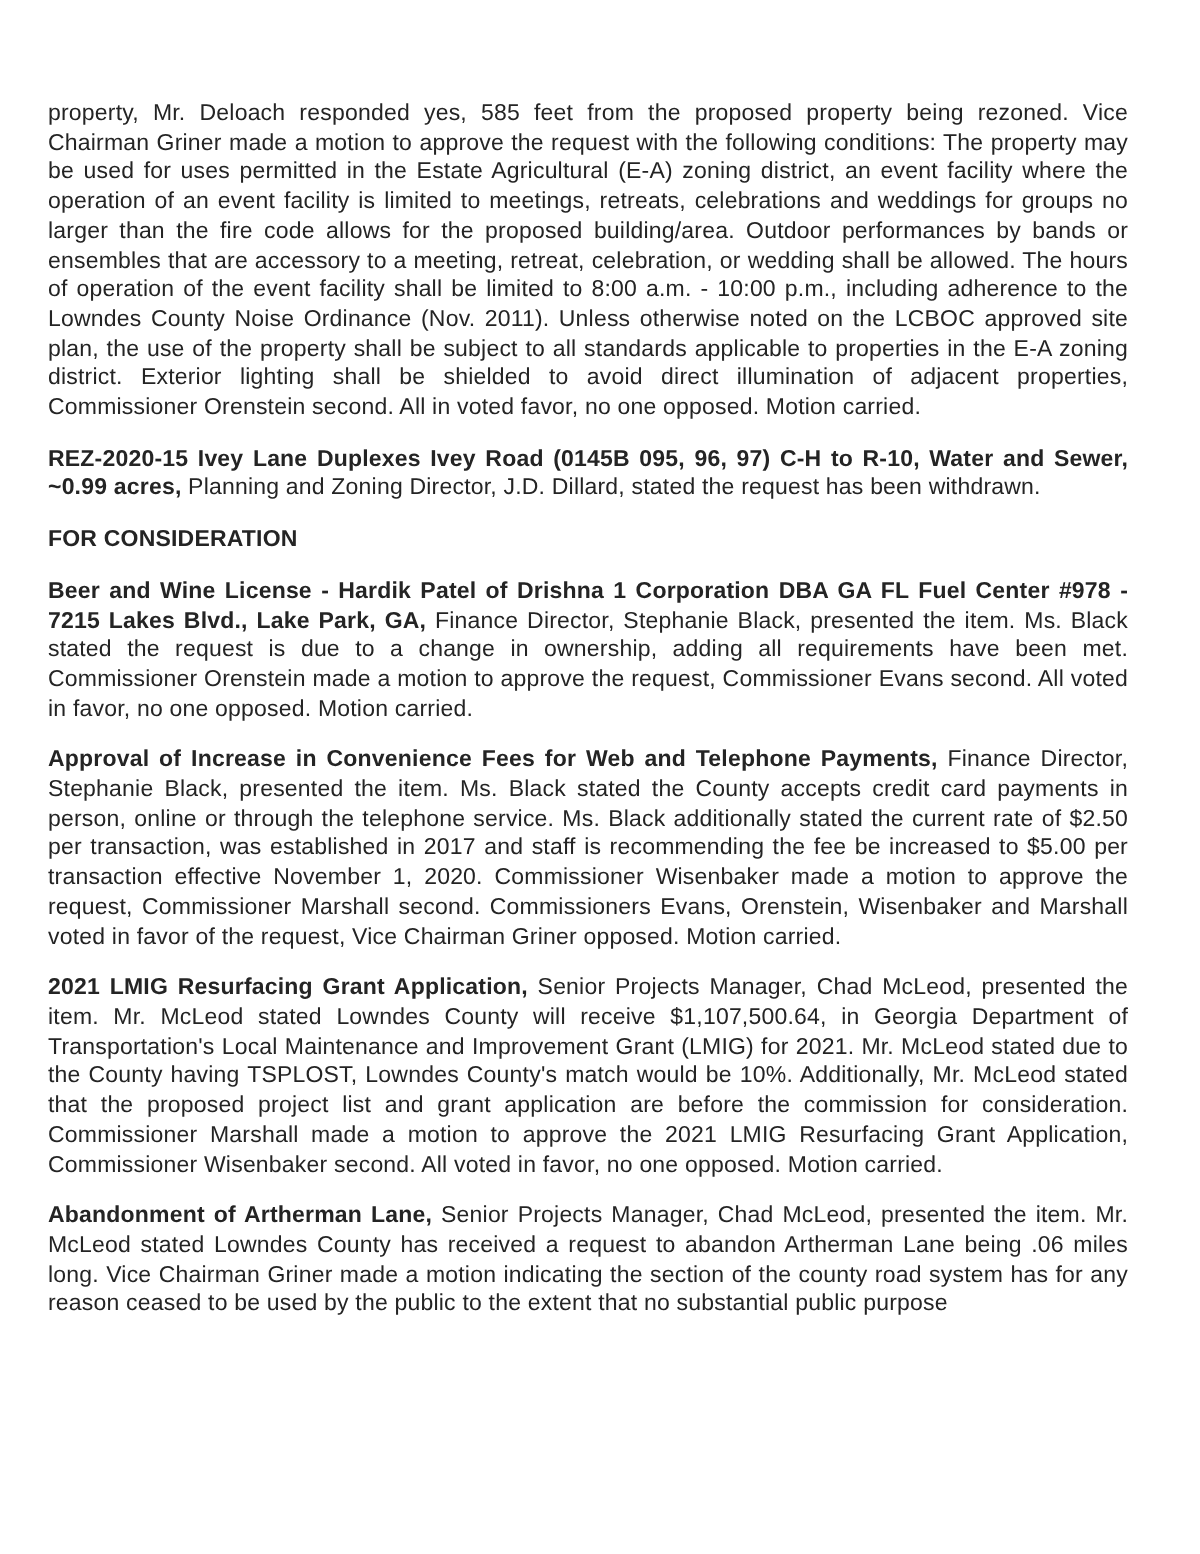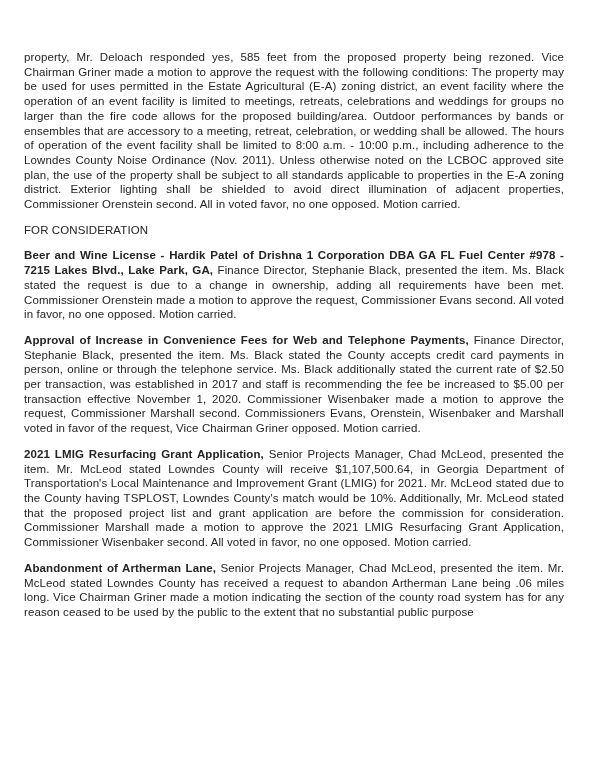--- a/index.html
+++ b/index.html
@@ -22,36 +22,37 @@
     color: #242424;
   }
   .doc p {
     margin: 0 0 11px 0;
     font-size: 11.5px;
     line-height: 14.7px;
     text-align: justify;
     letter-spacing: 0.1px;
   }
   .doc p.section-heading {
-    font-weight: normal;
+    font-weight: bold;
     text-align: left;
     margin: 2px 0 11px 0;
   }
   .doc strong {
     font-weight: bold;
   }
 </style>
 </head>
 <body>
 
 <div class="page">
   <div class="doc">
 
     <p><span>property, Mr. Deloach responded yes, 585 feet from the proposed property being rezoned.  Vice Chairman Griner made a motion to approve the request with the following conditions: The property may be used for uses permitted in the Estate Agricultural (E-A) zoning district, an event facility where the operation of an event facility is limited to meetings, retreats, celebrations and weddings for groups no larger than the fire code allows for the proposed building/area.  Outdoor performances by bands or ensembles that are accessory to a meeting, retreat, celebration, or wedding shall be allowed.  The hours of operation of the event facility shall be limited to 8:00 a.m. - 10:00 p.m., including adherence to the Lowndes County Noise Ordinance (Nov. 2011).  Unless otherwise noted on the LCBOC approved site plan, the use of the property shall be subject to all standards applicable to properties in the E-A zoning district.  Exterior lighting shall be shielded to avoid direct illumination of adjacent properties, Commissioner Orenstein second. All in voted favor, no one opposed.  Motion carried.</span></p>
 
+    <p><strong>REZ-2020-15 Ivey Lane Duplexes Ivey Road (0145B 095, 96, 97) C-H to R-10, Water and Sewer, ~0.99 acres,</strong><span> Planning and Zoning Director, J.D. Dillard, stated the request has been withdrawn.</span></p>
 
     <p class="section-heading">FOR CONSIDERATION</p>
 
     <p><strong>Beer and Wine License - Hardik Patel of Drishna 1 Corporation DBA GA FL Fuel Center #978 - 7215 Lakes Blvd., Lake Park, GA,</strong><span> Finance Director, Stephanie Black, presented the item.  Ms. Black stated the request is due to a change in ownership, adding all requirements have been met. Commissioner Orenstein made a motion to approve the request, Commissioner Evans second.  All voted in favor, no one opposed.  Motion carried.</span></p>
 
     <p><strong>Approval of Increase in Convenience Fees for Web and Telephone Payments,</strong><span> Finance Director, Stephanie Black, presented the item.  Ms. Black stated the County accepts credit card payments in person, online or through the telephone service.  Ms. Black additionally stated the current rate of $2.50 per transaction, was established in 2017 and staff is recommending the fee be increased to $5.00 per transaction effective November 1, 2020.  Commissioner Wisenbaker made a motion to approve the request, Commissioner Marshall second.   Commissioners Evans, Orenstein, Wisenbaker and Marshall voted in favor of the request, Vice Chairman Griner opposed.  Motion carried.</span></p>
 
     <p><strong>2021 LMIG Resurfacing Grant Application,</strong><span> Senior Projects Manager, Chad McLeod, presented the item.  Mr. McLeod stated Lowndes County will receive $1,107,500.64, in Georgia Department of Transportation's Local Maintenance and Improvement Grant (LMIG) for 2021.  Mr. McLeod stated due to the County having TSPLOST, Lowndes County's match would be 10%.  Additionally, Mr. McLeod stated that the proposed project list and grant application are before the commission for consideration.  Commissioner Marshall made a motion to approve the 2021 LMIG Resurfacing Grant Application, Commissioner Wisenbaker second.  All voted in favor, no one opposed.  Motion carried.</span></p>
 
     <p><strong>Abandonment of Artherman Lane,</strong><span> Senior Projects Manager, Chad McLeod, presented the item. Mr. McLeod stated Lowndes County has received a request to abandon Artherman Lane being .06 miles long.  Vice Chairman Griner made a motion indicating the section of the county road system has for any reason ceased to be used by the public to the extent that no substantial public purpose</span></p>

